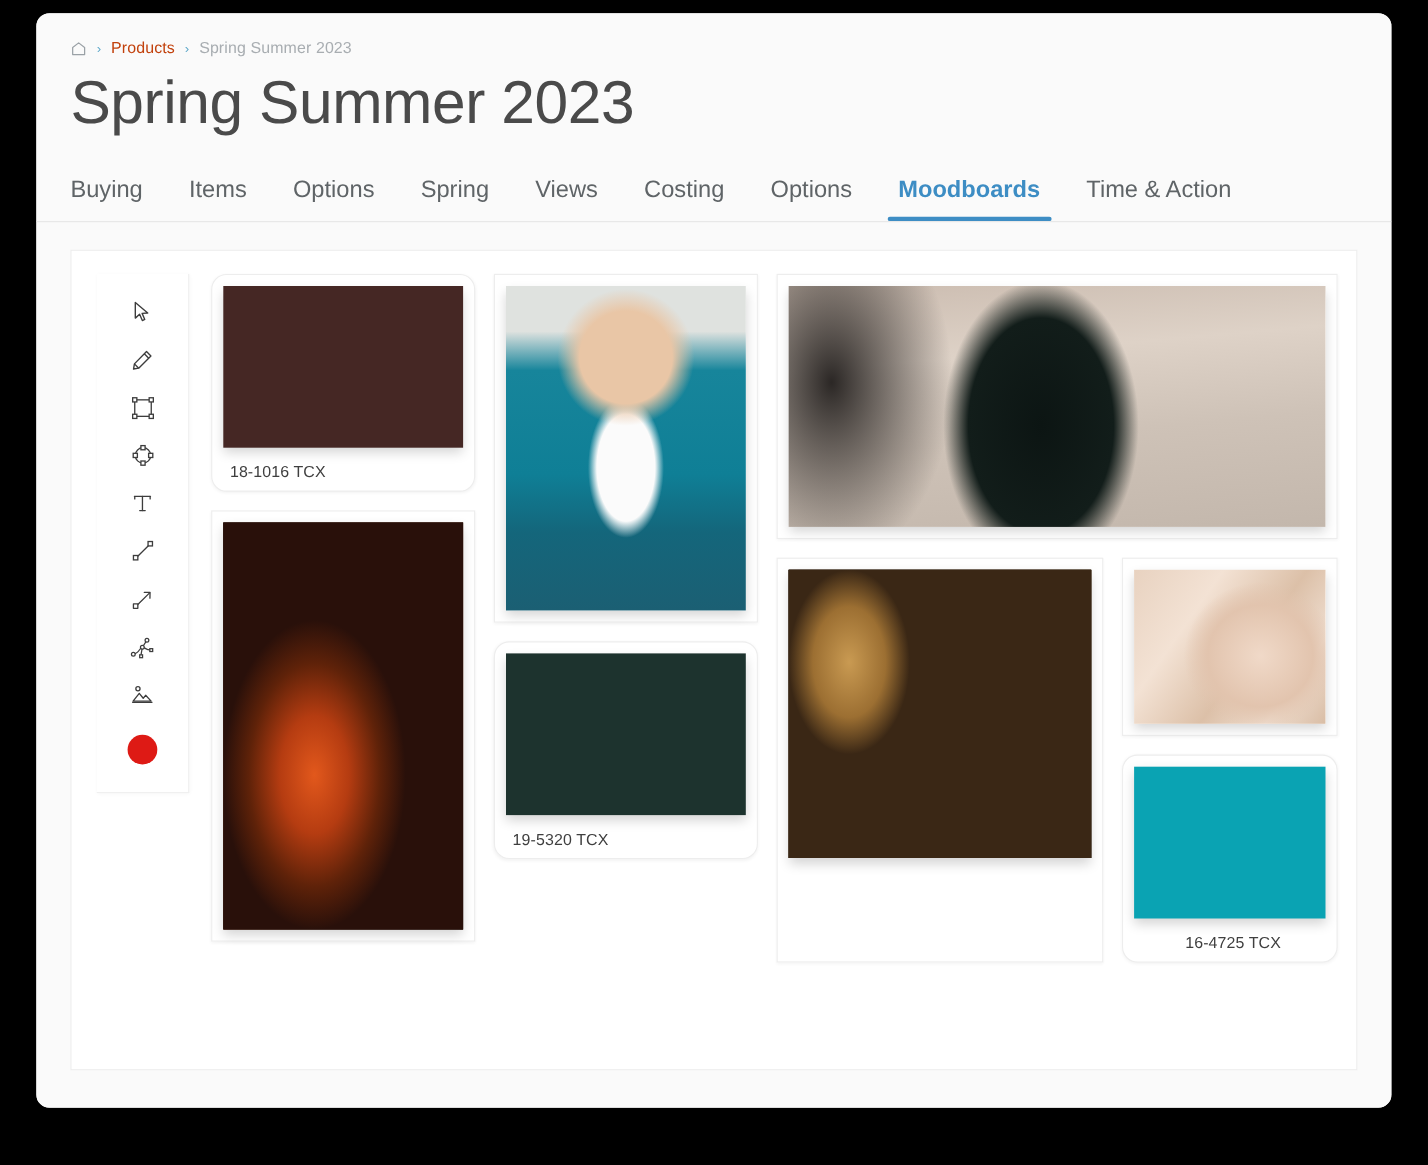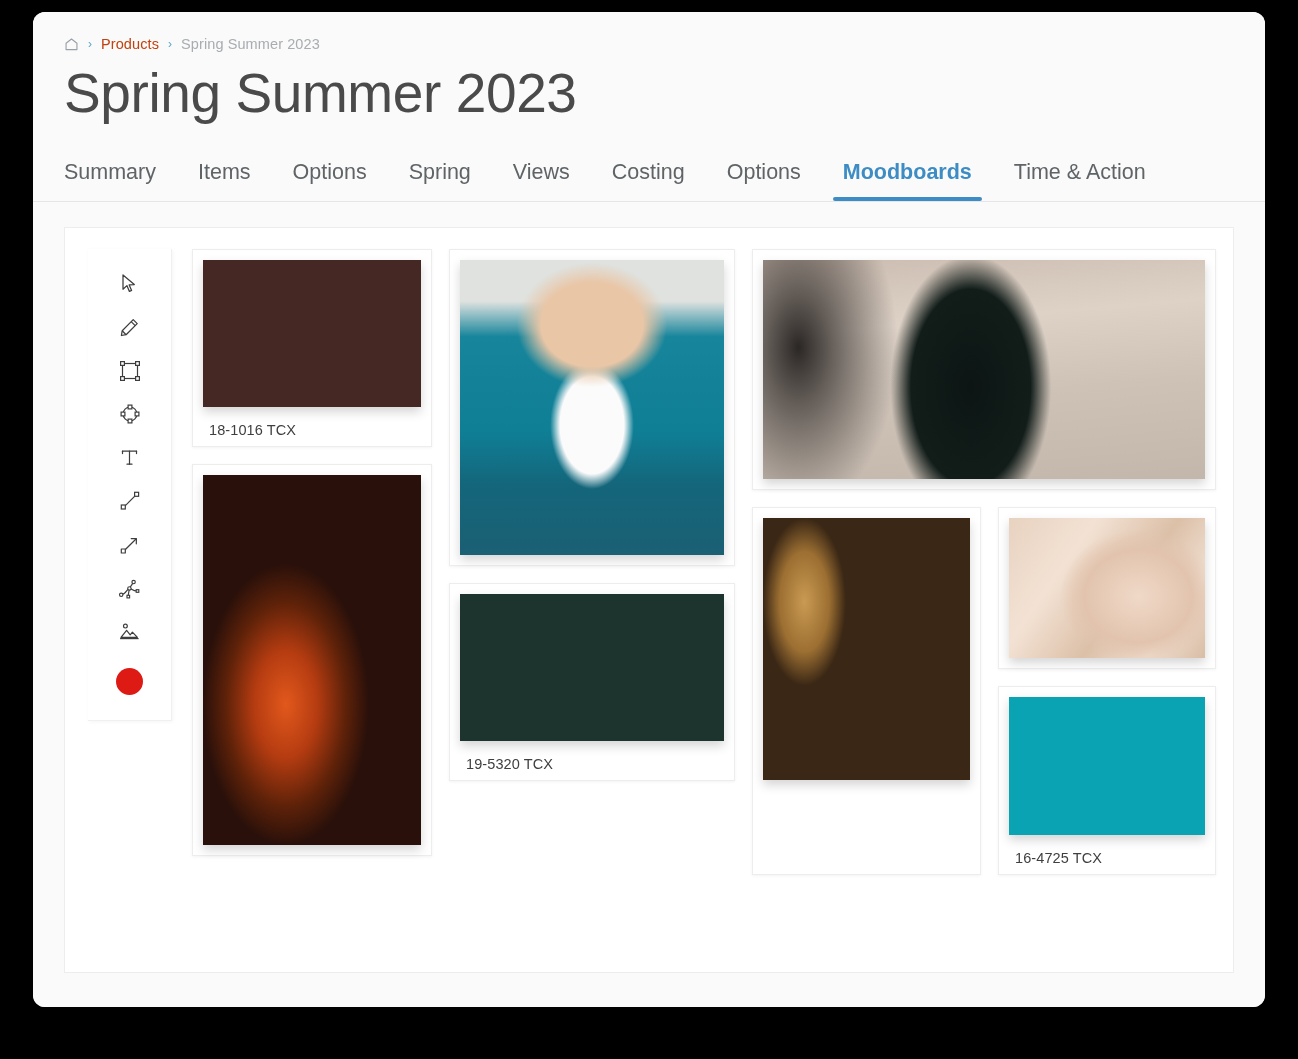--- a/index.html
+++ b/index.html
@@ -176,31 +176,31 @@
 
   
   #board {
     flex: 1 1 auto;
     display: flex;
     gap: 17px;
     padding: 0 17px 0 20px;
   }
   .col { display: flex; flex-direction: column; gap: 17px; }
   .col-1 { width: 240px; }
-  .col-2 { width: 286px; }
+  .col-2 { width: 240px; }
   .col-3 { flex: 1 1 auto; display: flex; flex-direction: column; gap: 17px; }
   .row3 { display: flex; gap: 17px; }
 
   .card {
     background: #ffffff;
     border: 1px solid #ededed;
     padding: 10px;
     box-shadow: 0 1px 3px rgba(0,0,0,0.05);
   }
-  .card.with-label { padding-bottom: 8px; }
+  .card.with-label { padding-bottom: 8px; border-radius: 14px; }
 
   .media {
     width: 100%;
     display: block;
     box-shadow: 0 5px 10px rgba(0,0,0,0.17);
     background-size: cover;
     background-position: center;
     background-repeat: no-repeat;
   }
   .swatch { width: 100%; box-shadow: 0 5px 10px rgba(0,0,0,0.17); }
@@ -239,21 +239,21 @@
         </span>
         <span class="crumb-sep">›</span>
         <a class="crumb-link" href="#">Products</a>
         <span class="crumb-sep">›</span>
         <span class="crumb-current">Spring Summer 2023</span>
       </div>
 
       <h1 id="page-title">Spring Summer 2023</h1>
 
       <nav id="tabs">
-        <button class="tab">Summary</button>
+        <button class="tab">Buying</button>
         <button class="tab">Items</button>
         <button class="tab">Options</button>
         <button class="tab">Spring</button>
         <button class="tab">Views</button>
         <button class="tab">Costing</button>
         <button class="tab">Options</button>
         <button class="tab active">Moodboards</button>
         <button class="tab">Time &amp; Action</button>
       </nav>
     </div>
@@ -398,21 +398,21 @@
             <div class="card">
               <div class="media h-woman" id="img-woman" style="background: radial-gradient(26% 86% at 47% 58%, rgb(12, 21, 19) 0%, rgb(18, 29, 26) 52%, rgba(18, 29, 26, 0) 70%), radial-gradient(30% 100% at 8% 40%, rgb(43, 39, 37) 0%, rgba(43, 39, 37, 0) 75%), linear-gradient(175deg, rgb(203, 188, 176) 0%, rgb(222, 210, 199) 30%, rgb(206, 194, 183) 60%, rgb(195, 183, 172) 100%);"></div>
             </div>
 
             <div class="row3">
 
               <div class="card" style="flex:1 1 auto;">
                 <div class="media h-logs" id="img-logs" style="background: radial-gradient(closest-side at 20% 32%, rgb(201, 154, 82) 0%, rgb(156, 111, 50) 60%, rgb(58, 39, 21) 100%), radial-gradient(closest-side at 62% 20%, rgb(217, 178, 114) 0%, rgb(138, 101, 49) 65%, rgb(45, 29, 15) 100%), radial-gradient(closest-side at 78% 66%, rgb(195, 146, 77) 0%, rgb(124, 90, 43) 62%, rgb(42, 28, 14) 100%), radial-gradient(closest-side at 34% 78%, rgb(184, 135, 63) 0%, rgb(109, 76, 35) 62%, rgb(36, 23, 9) 100%), linear-gradient(140deg, rgb(67, 48, 26) 0%, rgb(138, 102, 51) 45%, rgb(42, 28, 14) 100%);"></div>
               </div>
 
-              <div class="col" style="width:218px;">
+              <div class="col" style="width:196px;text-align:center;">
 
                 <div class="card">
                   <div class="media h-fabric" id="img-fabric" style="background: radial-gradient(50% 60% at 66% 56%, rgb(240, 217, 200) 0%, rgb(226, 196, 174) 55%, rgba(226, 196, 174, 0) 80%), linear-gradient(125deg, rgb(232, 210, 192) 0%, rgb(243, 226, 212) 30%, rgb(220, 192, 168) 58%, rgb(239, 222, 208) 80%, rgb(217, 189, 165) 100%);"></div>
                 </div>
 
                 <div class="card with-label">
                   <div class="swatch h-teal" id="sw-teal" style="background: rgb(10, 163, 179);"></div>
                   <div class="card-label">16-4725 TCX</div>
                 </div>
               </div>

